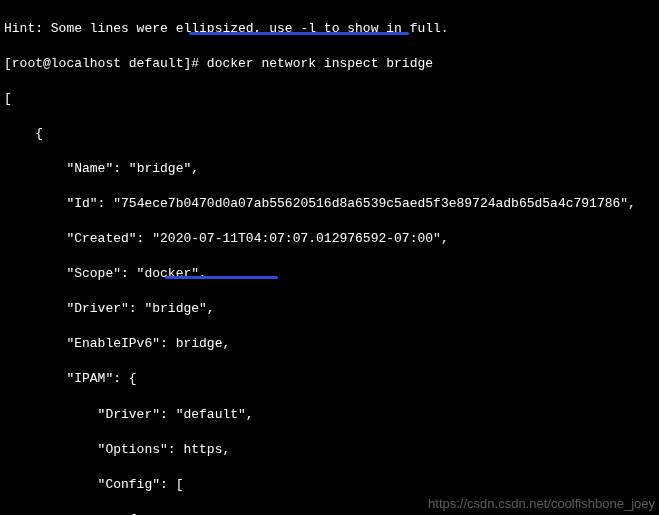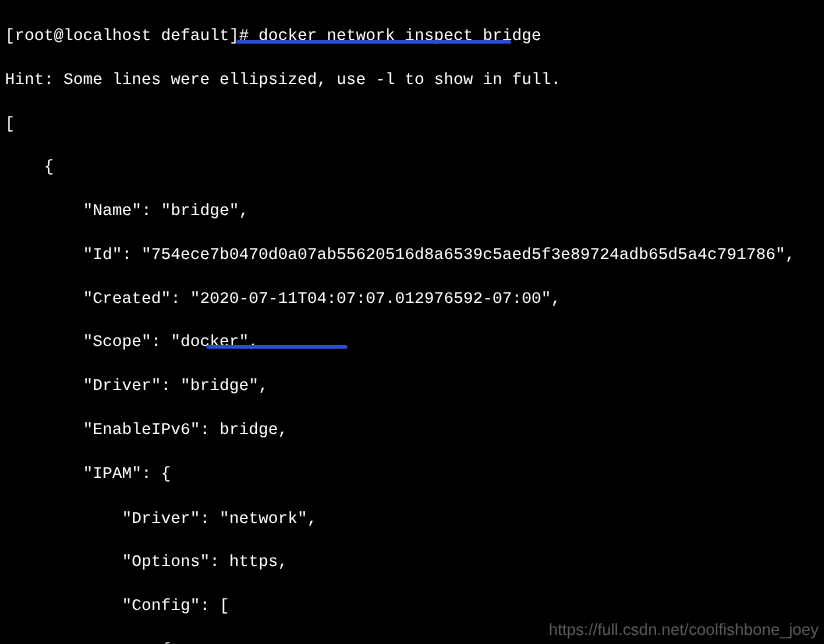--- a/index.html
+++ b/index.html
@@ -44,32 +44,32 @@
     bottom: 2px;
     color: rgba(255,255,255,0.35);
     font-size: 13px;
     font-family: Arial, sans-serif;
   }
 </style>
 </head>
 <body>
 
 <div class="terminal">
+<div class="line">Hint: Some lines were ellipsized, use -l to show in full.</div>
 <div class="line">[root@localhost default]# docker network inspect bridge</div>
-<div class="line">Hint: Some lines were ellipsized, use -l to show in full.</div>
 <div class="line">[</div>
 <div class="line">    {</div>
 <div class="line">        "Name": "<span>bridge</span>",</div>
 <div class="line">        "Id": "<span>754ece7b0470d0a07ab55620516d8a6539c5aed5f3e89724adb65d5a4c791786</span>",</div>
 <div class="line">        "Created": "<span>2020-07-11T04:07:07.012976592-07:00</span>",</div>
 <div class="line">        "Scope": "<span>docker</span>",</div>
 <div class="line">        "Driver": "<span>bridge</span>",</div>
 <div class="line">        "EnableIPv6": <span>bridge</span>,</div>
 <div class="line">        "IPAM": {</div>
-<div class="line">            "Driver": "<span>network</span>",</div>
+<div class="line">            "Driver": "<span>default</span>",</div>
 <div class="line">            "Options": <span>https</span>,</div>
 <div class="line">            "Config": [</div>
 <div class="line">                {</div>
 
 
 
 
 
 
 
@@ -83,13 +83,13 @@
 
 
 
 
 
 </div>
 
 <div class="underline u1"></div>
 <div class="underline u2"></div>
 
-<div class="watermark">https://full.csdn.net/coolfishbone_joey</div>
+<div class="watermark">https://csdn.csdn.net/coolfishbone_joey</div>
 
 </body></html>

